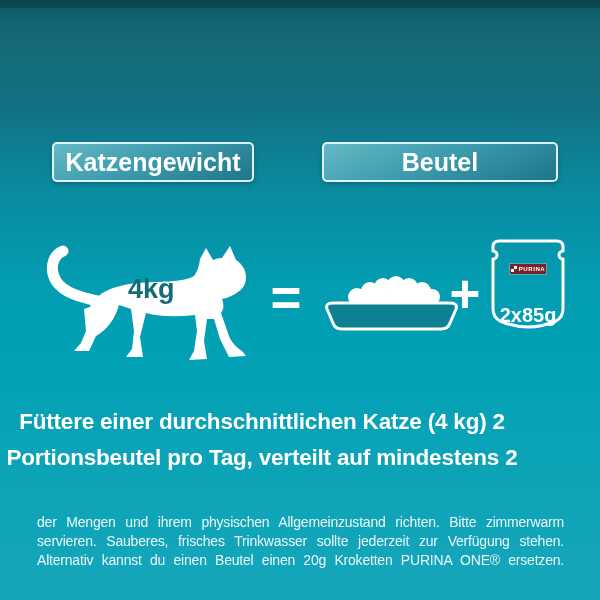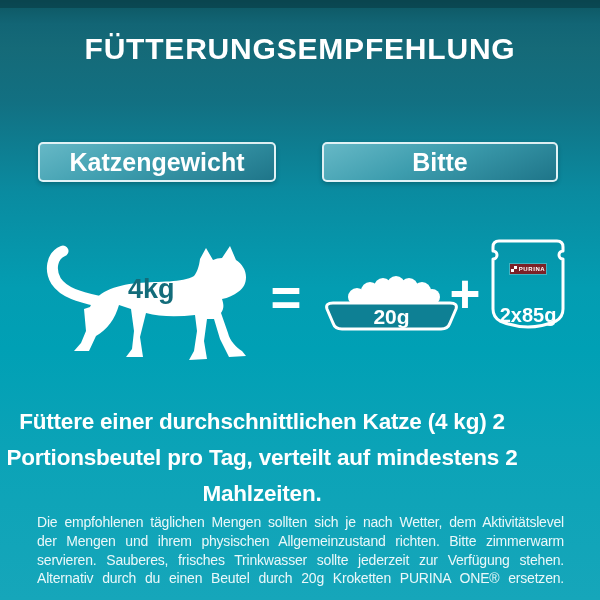--- a/index.html
+++ b/index.html
@@ -16,21 +16,21 @@
   .title{position:absolute;left:0;top:28px;width:600px;text-align:center;
     font-weight:700;font-size:30px;line-height:41px;letter-spacing:0.8px;color:#fff;}
   .pill{
     position:absolute;top:142px;height:40px;box-sizing:border-box;
     display:flex;align-items:center;justify-content:center;
     font-weight:700;font-size:25px;color:#fff;
     background:linear-gradient(155deg,#66b8c6 0%,#3d9dae 45%,#1e7589 100%);
     border:2px solid rgba(238,249,251,0.92);border-radius:5px;
     box-shadow:0 2px 4px rgba(0,20,25,0.25);
   }
-  .pill-weight{left:38px;width:238px;}
+  .pill-weight{left:52px;width:202px;}
   .pill-amount{left:322px;width:236px;}
   .cat-wrap{position:absolute;left:36px;top:243px;width:232px;height:122px;}
   .cat-weight{position:absolute;left:128px;top:274px;width:84px;text-align:left;
     font-weight:700;font-size:27px;color:#136c7a;}
   .op{position:absolute;width:48px;text-align:center;font-weight:700;
     font-size:53px;line-height:64px;color:#fff;}
   .op-equals{left:262px;top:266px;}
   .op-plus{left:441px;top:262px;}
   .bowl-wrap{position:absolute;left:324px;top:268px;width:135px;height:63px;}
   .bowl-amount{position:absolute;left:0;top:37px;width:135px;text-align:center;
@@ -56,28 +56,27 @@
   svg{display:block;}
 </style>
 </head>
 <body>
 
 <div class="stage">
 
   <div class="top-band"></div>
 
   <div class="title">
-    <div>FÜTTERUNGSEMPFEHLUNG</div>
   </div>
 
   <div class="pill pill-weight">
     <span>Katzengewicht</span>
   </div>
   <div class="pill pill-amount">
-    <span>Bitte</span>
+    <span>Beutel</span>
   </div>
 
   <div class="cat-wrap">
     <svg width="232" height="122" viewBox="0 0 232 122" aria-hidden="true">
       <path d="M62,58 C44,54 28,50 20,38 C14,28 15,13 27,8" fill="none" stroke="#ffffff" stroke-width="11" stroke-linecap="round"></path>
       <path fill="#ffffff" d="
         M54,64 C60,50 78,42 102,40 C124,38 146,40 158,33
         C161,29 163,24 164,16 L170,5 L177,17
         Q181,15 186,15 L194,3 L200,17
         C206,21 210,27 210,34 C210,40 208,45 202,49
@@ -99,43 +98,40 @@
           <circle cx="46" cy="23" r="9"></circle>
         <circle cx="59" cy="19" r="9"></circle>
           <circle cx="72" cy="17" r="9"></circle>
         <circle cx="85" cy="19" r="9"></circle>
           <circle cx="98" cy="23" r="9"></circle>
         <circle cx="108" cy="29" r="8"></circle>
         <rect x="27" y="24" width="85" height="13" rx="6"></rect>
       </g>
       <path d="M9,35 H126 Q134,35 132,41 L126,55 Q124,61 117,61 H18 Q11,61 9,55 L3,41 Q1,35 9,35 Z" fill="#0e8094" stroke="#ffffff" stroke-width="3" stroke-linejoin="round"></path>
     </svg>
-    <div class="bowl-amount">20g</div>
   </div>
 
   <div class="op op-plus">+</div>
 
   <div class="pouch-wrap">
     <svg width="84" height="98" viewBox="0 0 84 98" aria-hidden="true">
       <path d="M13,3 H71 Q77,3 77,9 V13 A4,4 0 0 0 77,21 V71 Q77,79 70,83
                Q56,89 42,89 Q28,89 14,83 Q7,79 7,71 V21 A4,4 0 0 0 7,13 V9 Q7,3 13,3 Z" fill="none" stroke="#ffffff" stroke-width="3" stroke-linejoin="round"></path>
     </svg>
     <div class="pouch-brand-bar">
       <span class="checker"></span>
       <span class="pouch-brand">PURINA</span>
     </div>
     <div class="pouch-amount">2x85g</div>
   </div>
 
   <div class="recommendation">
     <div>Füttere einer durchschnittlichen Katze (4 kg) 2</div>
     <div>Portionsbeutel pro Tag, verteilt auf mindestens 2</div>
-    <div>Mahlzeiten.</div>
   </div>
 
   <div class="disclaimer">
-    <div>Die empfohlenen täglichen Mengen sollten sich je nach Wetter, dem Aktivitätslevel</div>
     <div>der Mengen und ihrem physischen Allgemeinzustand richten. Bitte zimmerwarm</div>
     <div>servieren. Sauberes, frisches Trinkwasser sollte jederzeit zur Verfügung stehen.</div>
-    <div>Alternativ durch du einen Beutel durch 20g Kroketten PURINA ONE® ersetzen.</div>
+    <div>Alternativ kannst du einen Beutel einen 20g Kroketten PURINA ONE® ersetzen.</div>
   </div>
 
 </div>
 
 </body></html>

